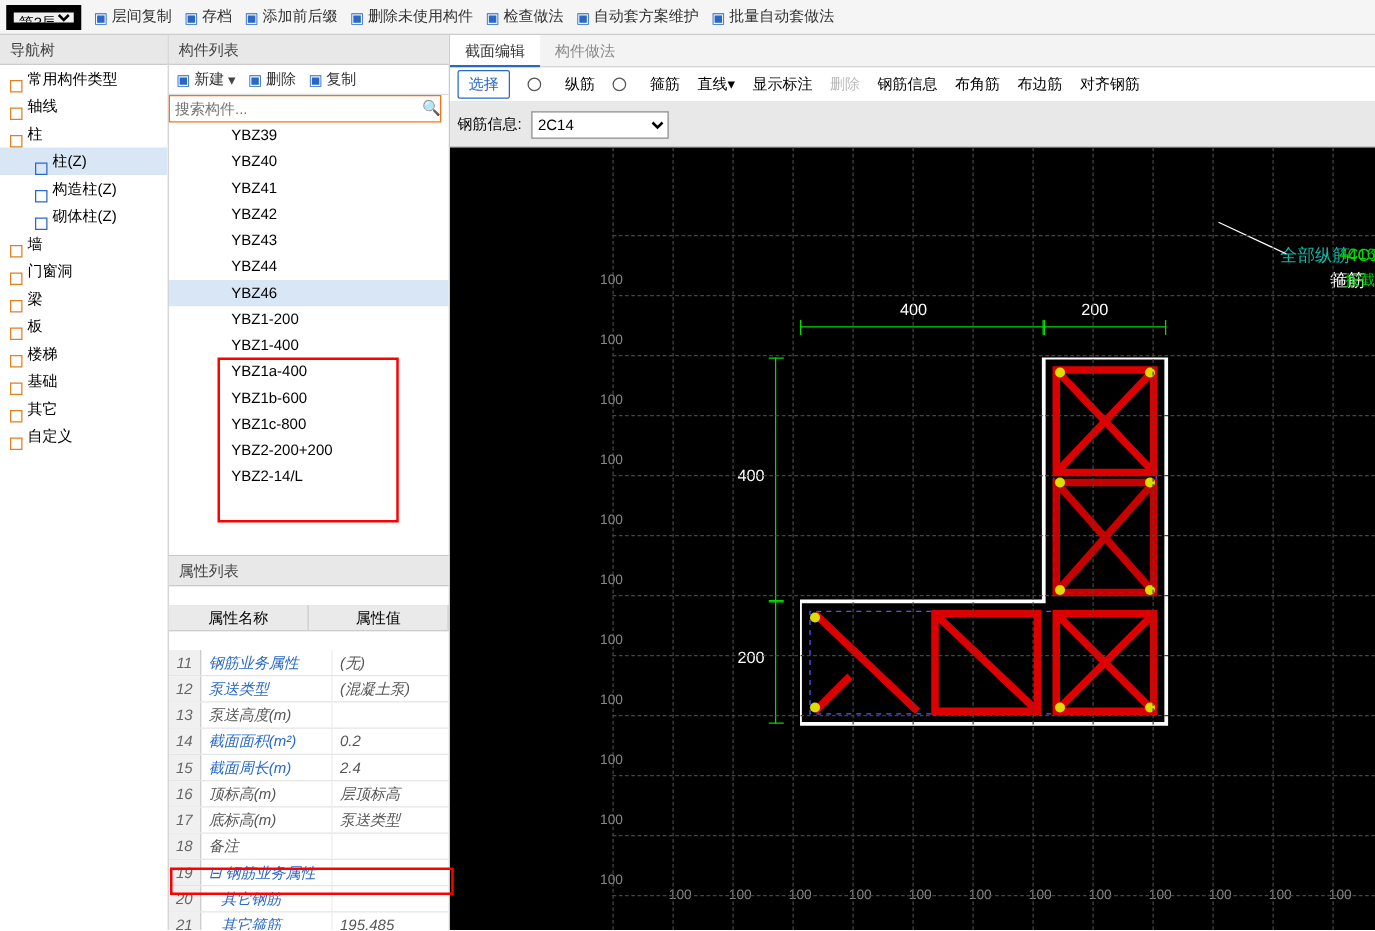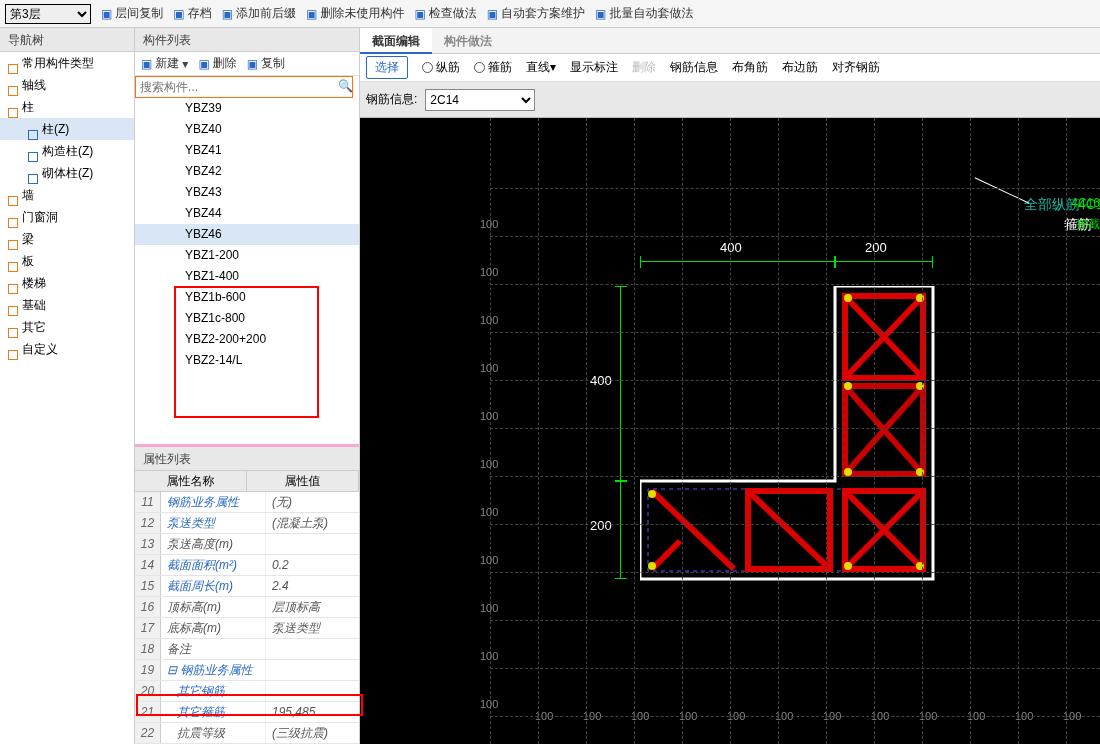--- a/index.html
+++ b/index.html
@@ -1,18 +1,18 @@
 <!DOCTYPE html>
 <html><head>
 <meta charset="utf-8">
 <style>
 * { box-sizing: border-box; margin: 0; padding: 0; font-family: "Microsoft YaHei", sans-serif; font-size: 12px; }
 body { background: #fff; width: 1100px; height: 745px; overflow: hidden; }
 .toolbar-top { display: flex; align-items: center; height: 28px; border-bottom: 1px solid #ccc; padding: 0 5px; gap: 10px; background: #f5f5f5; }
-.toolbar-top select { width: 86px; height: 20px; border: 1px solid #000000; }
+.toolbar-top select { width: 60px; height: 20px; border: 6px solid #000000; }
 .tb-btn { display: flex; align-items: center; gap: 3px; cursor: pointer; color: #333; }
 .tb-btn .ic { color: #2868c8; }
 .main-row { display: flex; height: 716px; }
 .nav-panel { width: 135px; border-right: 1px solid #ccc; background: #f0f0f0; display: flex; flex-direction: column; }
 .panel-title { height: 24px; line-height: 24px; padding-left: 8px; background: #e8e8e8; border-bottom: 1px solid #ccc; color: #444; }
 .nav-list { flex: 1; overflow: hidden; background: #fff; }
 .nav-item { height: 22px; line-height: 22px; padding-left: 8px; display: flex; align-items: flex-end; gap: 4px; cursor: pointer; }
 .nav-item.sub { padding-left: 28px; }
 .nav-item.selected { background: #d8e6f5; }
 .ci { width: 10px; height: 10px; display: inline-block; }
@@ -20,37 +20,37 @@
 .ci-orange { border: 1px solid #e08020; }
 .comp-panel { width: 225px; border-right: 1px solid #ccc; display: flex; flex-direction: column; }
 .comp-list-toolbar { height: 24px; display: flex; align-items: center; gap: 10px; padding-left: 6px; border-bottom: 1px solid #ddd; }
 .comp-search { position: relative; }
 .comp-search input { width: 218px; height: 22px; border: 1px solid #f97316; padding-left: 4px; color: #999; }
 .comp-search .sicon { position: absolute; right: 6px; top: 3px; color: #2868c8; }
 .comp-items { flex: 1 1 280px; overflow: hidden; position: relative; }
 .comp-items .row { height: 21px; line-height: 21px; padding-left: 50px; }
 .comp-items .row.sel { background: #d8e6f5; }
 .red-box1 { position: absolute; left: 174px; top: 286px; width: 145px; height: 132px; border: 2px solid #f00; pointer-events: none; }
-.prop-panel { border-top: 3px solid #f9a8d4; display: flex; flex-direction: column; height: 300px; }
+.prop-panel { border-top: 1px solid #f9a8d4; display: flex; flex-direction: column; height: 300px; gap: 15px; }
 .prop-head { display: flex; background: #eaeaea; border-bottom: 1px solid #ccc; }
 .prop-head div { flex: 1; text-align: center; height: 20px; line-height: 20px; border-right: 1px solid #ccc; }
 .prop-rows { flex: 1; overflow: hidden; font-style: italic; }
 .prow { display: flex; height: 21px; line-height: 21px; border-bottom: 1px solid #e5e5e5; }
 .pnum { width: 26px; text-align: center; background: #f0f0f0; border-right: 1px solid #ccc; color: #666; }
 .pname { width: 105px; padding-left: 6px; border-right: 1px solid #eee; color: #555; }
 .pname.blue { color: #2868c8; }
 .pval { flex: 1; padding-left: 6px; color: #555; }
 .red-box2 { position: absolute; left: 136px; top: 694px; width: 227px; height: 22px; border: 2px solid #f00; pointer-events: none; }
 .editor-panel { flex: 1; display: flex; flex-direction: column; }
 .ed-tabs { height: 26px; display: flex; align-items: center; border-bottom: 1px solid #ccc; background: #f3f3f3; }
-.ed-tab { padding: 0 12px; height: 26px; line-height: 26px; cursor: pointer; color: #888; font-weight: bold; }
+.ed-tab { padding: 0 12px; height: 26px; line-height: 26px; cursor: pointer; color: #888; }
 .ed-tab.active { color: #333; border-bottom: 2px solid #2868c8; background: #fff; }
 .ed-toolbar { height: 28px; display: flex; align-items: center; padding-left: 6px; gap: 14px; background: #fff; border-bottom: 1px solid #ddd; }
 .ed-toolbar .sel-btn { border: 1px solid #2868c8; color: #2868c8; padding: 2px 8px; border-radius: 2px; }
-.radio { display: flex; align-items: center; gap: 3px; }
+.radio { display: flex; align-items: center; gap: 19px; }
 .radio .rc { width: 11px; height: 11px; border: 1px solid #555; border-radius: 50%; display: inline-block; }
 .ed-info { height: 36px; display: flex; align-items: center; gap: 8px; padding-left: 6px; background: #e8e8e8; border-bottom: 1px solid #bbb; }
 .ed-info select { width: 110px; height: 22px; border: 1px solid #888; background: #fff; }
 .canvas { flex: 1; background: #000; position: relative; overflow: hidden; }
 .grid-v { position: absolute; top: 0; bottom: 0; border-left: 1px dashed #444; }
 .grid-h { position: absolute; left: 130px; right: 0; border-top: 1px dashed #444; }
 .gl { position: absolute; color: #888; font-size: 11px; }
 .dim-h { position: absolute; border-top: 1px solid #0d0; }
 .dim-h::before, .dim-h::after { content: ''; position: absolute; width: 1px; height: 12px; background: #0d0; top: -6px; }
 .dim-h::before { left: 0; } .dim-h::after { right: 0; }
@@ -184,20 +184,21 @@
     <div class="comp-items" id="comp-items">
         <div class="row">YBZ39</div>
         <div class="row">YBZ40</div>
         <div class="row">YBZ41</div>
         <div class="row">YBZ42</div>
         <div class="row">YBZ43</div>
         <div class="row">YBZ44</div>
         <div class="row sel">YBZ46</div>
         <div class="row">YBZ1-200</div>
         <div class="row">YBZ1-400</div>
+        <div class="row">YBZ1a-400</div>
         <div class="row">YBZ1b-600</div>
         <div class="row">YBZ1c-800</div>
         <div class="row">YBZ2-200+200</div>
         <div class="row">YBZ2-14/L</div>
       </div>
 
     <div class="prop-panel">
       <div class="panel-title">属性列表</div>
       <div class="prop-head">
         <div>属性名称</div>

